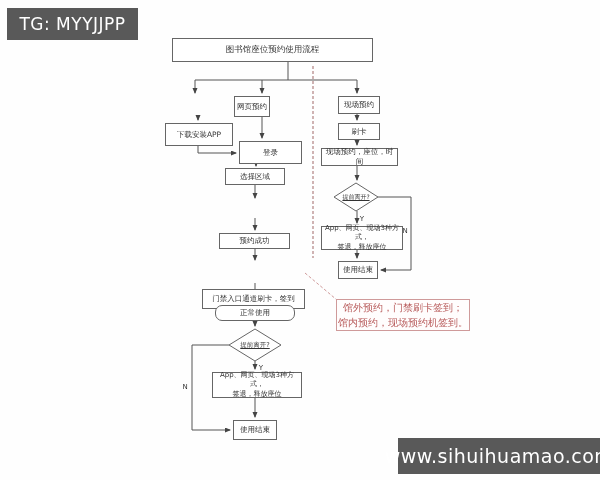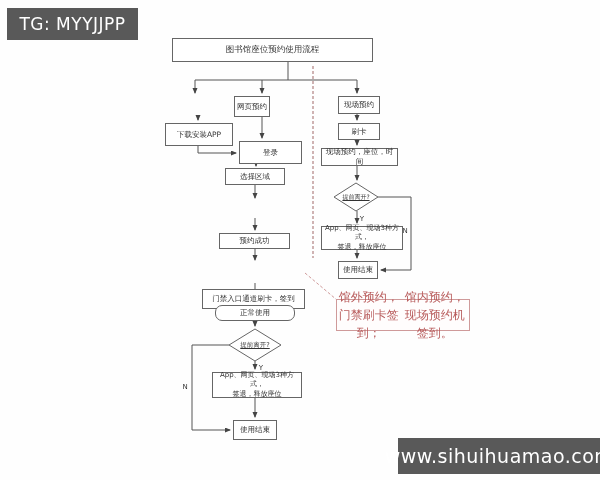--- a/index.html
+++ b/index.html
@@ -21,21 +21,21 @@
     box-sizing:border-box;padding:1px 2px;
   }
   .node.title-box{font-size:8.5px;}
   .node.two-line{font-size:7px;}
   .diamond-label{
     position:absolute;color:#333;font-size:6.5px;text-align:right;
     display:flex;align-items:center;justify-content:center;text-decoration:underline;
   }
   .note{
     position:absolute;border:1px solid #cf9a9a;background:#fffdfd;color:#b85b5b;
-    font-size:12px;line-height:1.5;display:flex;flex-direction:row;
+    font-size:10px;line-height:1.5;display:flex;flex-direction:column;
     align-items:center;justify-content:center;text-align:center;box-sizing:border-box;
   }
   svg{position:absolute;left:0;top:0;}
   .svglabel{font-family:"DejaVu Sans",sans-serif;font-size:7px;fill:#333;}
 </style>
 </head>
 <body>
 
 <div class="page">
 

